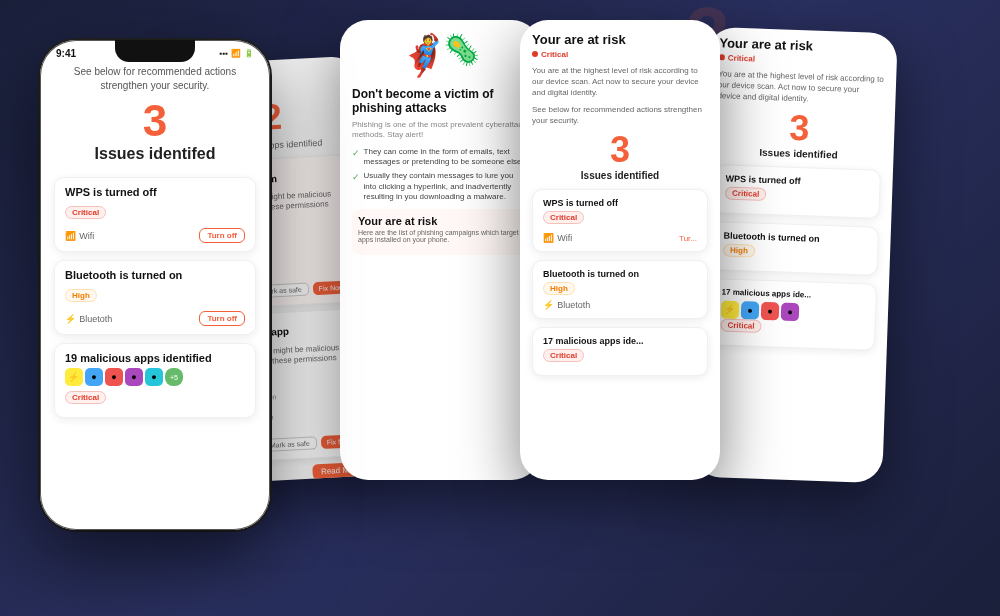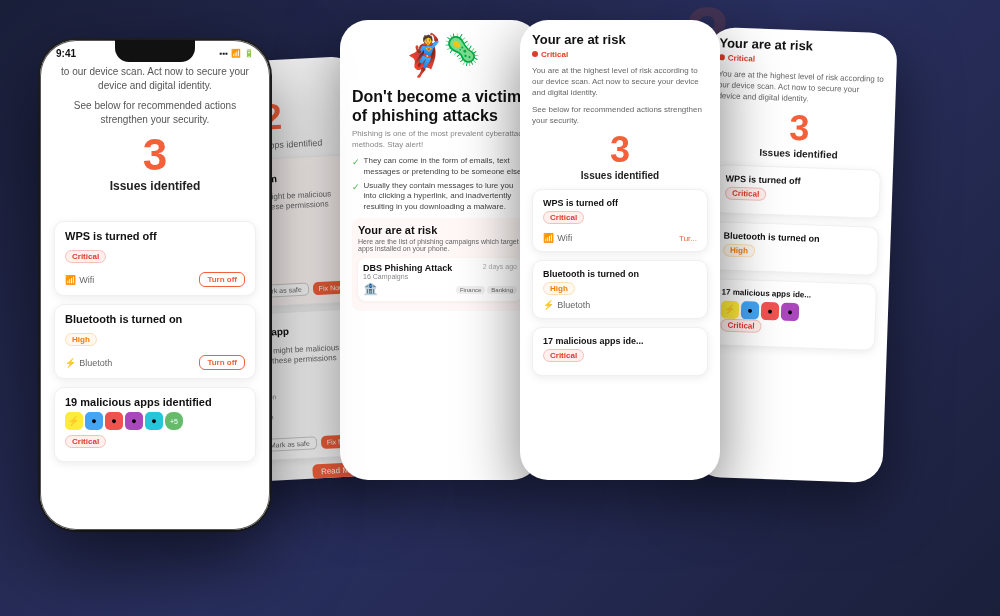--- a/index.html
+++ b/index.html
@@ -67,25 +67,25 @@
     .big-number {
       font-size: 44px;
       font-weight: 700;
       color: #f4603a;
       text-align: center;
       line-height: 1;
       margin-bottom: 2px;
     }
 
     .issues-label {
-      font-size: 12px;
+      font-size: 16px;
       font-weight: 600;
       color: #222;
       text-align: center;
-      margin-bottom: 28px;
+      margin-bottom: 14px;
     }
 
     .issue-card {
       background: #fff;
       border-radius: 10px;
       padding: 8px 10px;
       margin-bottom: 8px;
       box-shadow: 0 2px 8px rgba(0,0,0,0.08);
       border: 1px solid #f0f0f0;
     }
@@ -268,21 +268,21 @@
       display: flex;
       justify-content: center;
       margin-bottom: 8px;
     }
 
     .phishing-char {
       font-size: 40px;
     }
 
     .screen-title {
-      font-size: 16px;
+      font-size: 12px;
       font-weight: 700;
       color: #111;
       margin-bottom: 4px;
       line-height: 1.2;
     }
 
     .screen-sub2 { font-size: 8px; color: #888; margin-bottom: 6px; line-height: 1.3; }
 
     .check-item { display: flex; gap: 4px; margin-bottom: 4px; font-size: 8px; color: #444; line-height: 1.3; }
     .check-mark { color: #4caf50; font-size: 9px; flex-shrink: 0; margin-top: 1px; }
@@ -340,21 +340,20 @@
   <div class="phone-status-bar">
     <span>9:41</span>
     <div class="status-icons">
       <span style="font-size:8px;">▪▪▪</span>
       <span style="font-size:8px;">📶</span>
       <span style="font-size:8px;">🔋</span>
     </div>
   </div>
 
   <div class="phone-content">
-    <p class="intro-text">to our device scan. Act now to secure your device and digital identity.</p>
     <p class="intro-text">See below for recommended actions strengthen your security.</p>
 
     <div class="big-number">3</div>
     <div class="issues-label">Issues identifed</div>
 
     <div class="issue-card">
       <div class="issue-title">WPS is turned off</div>
       <span class="badge badge-critical">Critical</span>
       <div class="issue-row">
         <div class="issue-sub">
@@ -471,36 +470,20 @@
     </div>
     <div class="check-item">
       <span class="check-mark">✓</span>
       <span>Usually they contain messages to lure you into clicking a hyperlink, and inadvertently resulting in you downloading a malware.</span>
     </div>
 
     <div class="risk-section">
       <div class="risk-title">Your are at risk</div>
       <div class="risk-sub">Here are the list of phishing campaigns which target apps installed on your phone.</div>
 
-      <div class="phish-item">
-        <div class="phish-item-header">
-          <div>
-            <div class="phish-item-title">DBS Phishing Attack</div>
-            <div class="phish-item-meta">16 Campaigns</div>
-          </div>
-          <div class="phish-item-date">2 days ago</div>
-        </div>
-        <div style="display:flex; align-items:center; justify-content:space-between;">
-          <span class="phish-logo">🏦</span>
-          <div class="phish-tags">
-            <span class="phish-tag">Finance</span>
-            <span class="phish-tag">Banking</span>
-          </div>
-        </div>
-      </div>
 
     </div>
   </div>
 </div>
 
 <div class="phone-bg phone-bg-3">
   <div class="screen-content">
     <div class="risk-header-title">Your are at risk</div>
     <div class="risk-critical-badge">
       <div class="red-dot"></div>

